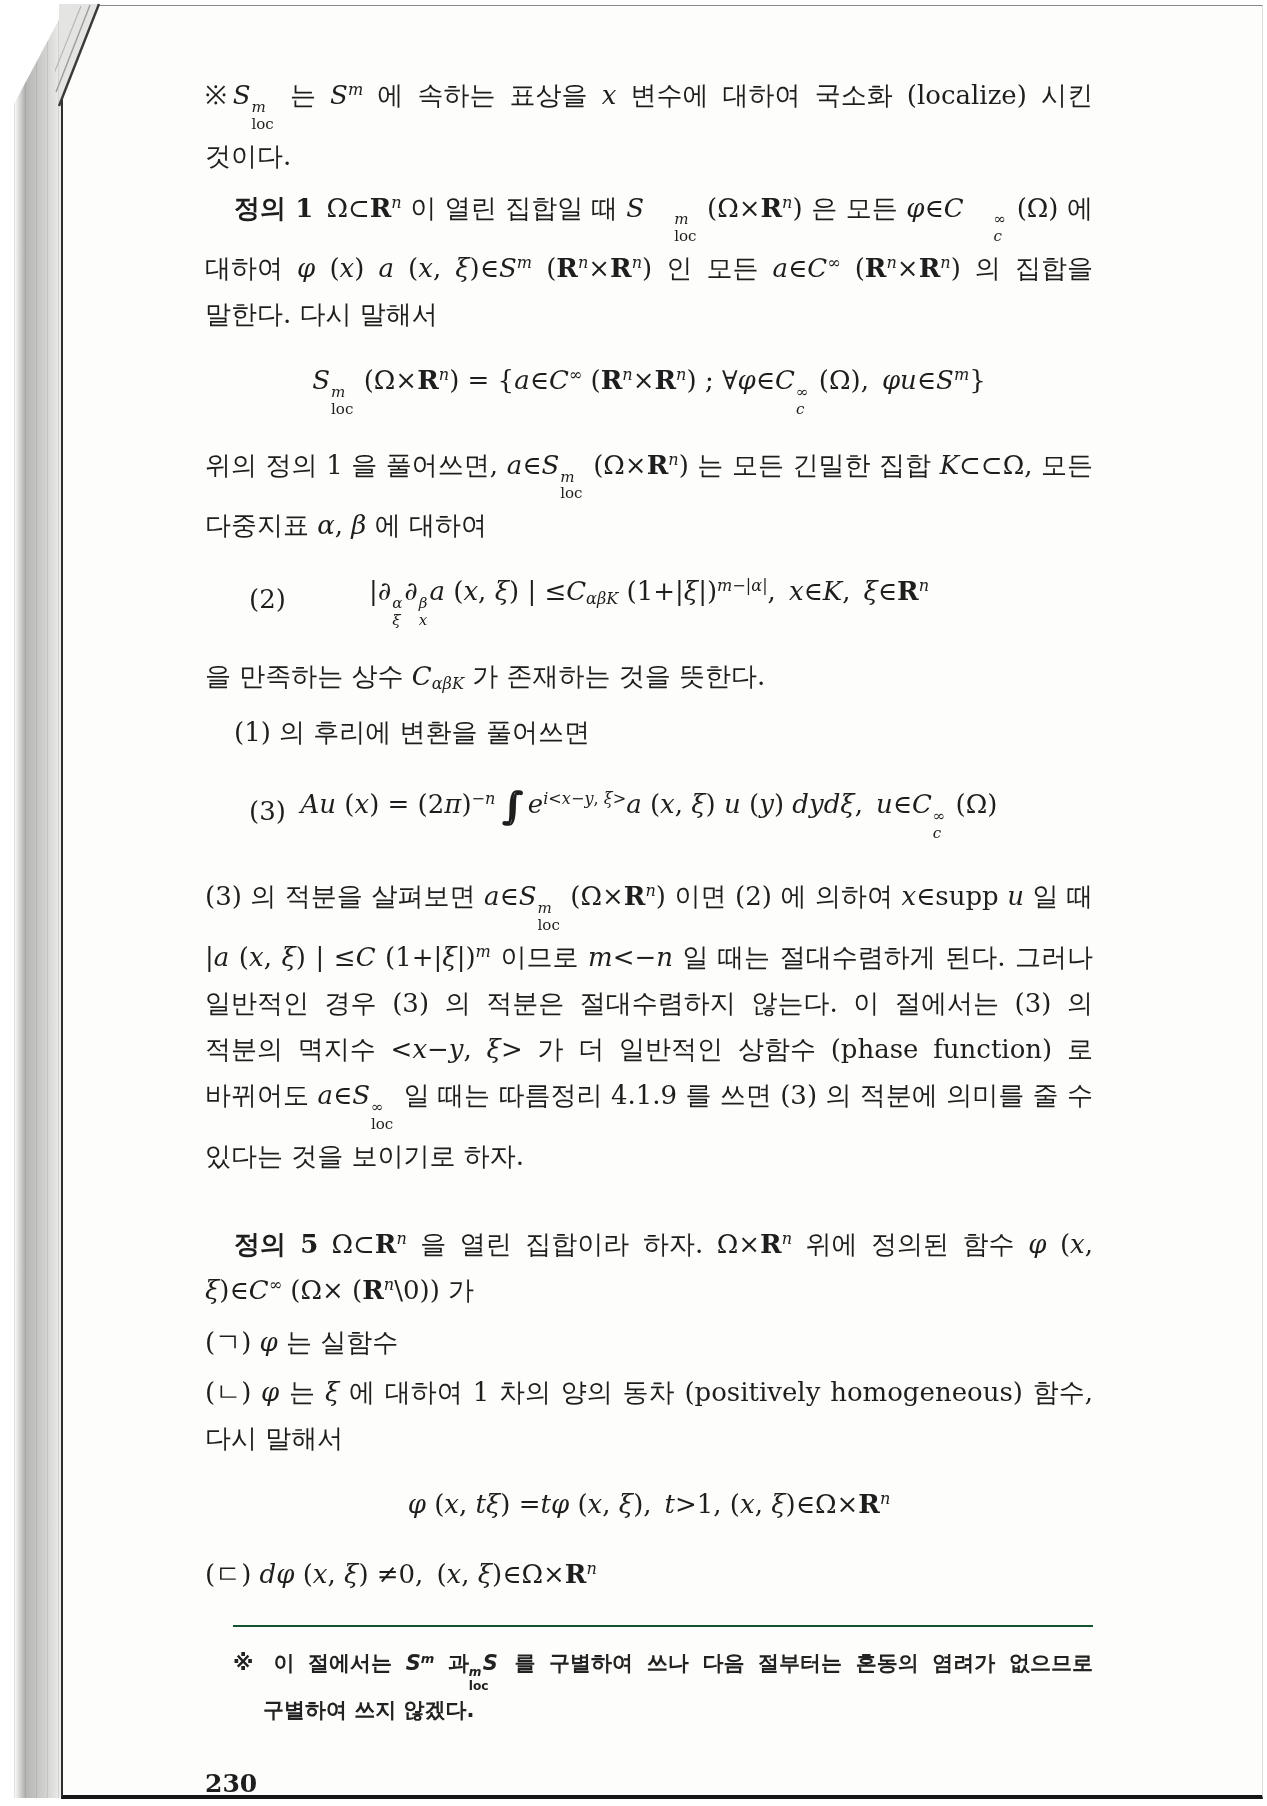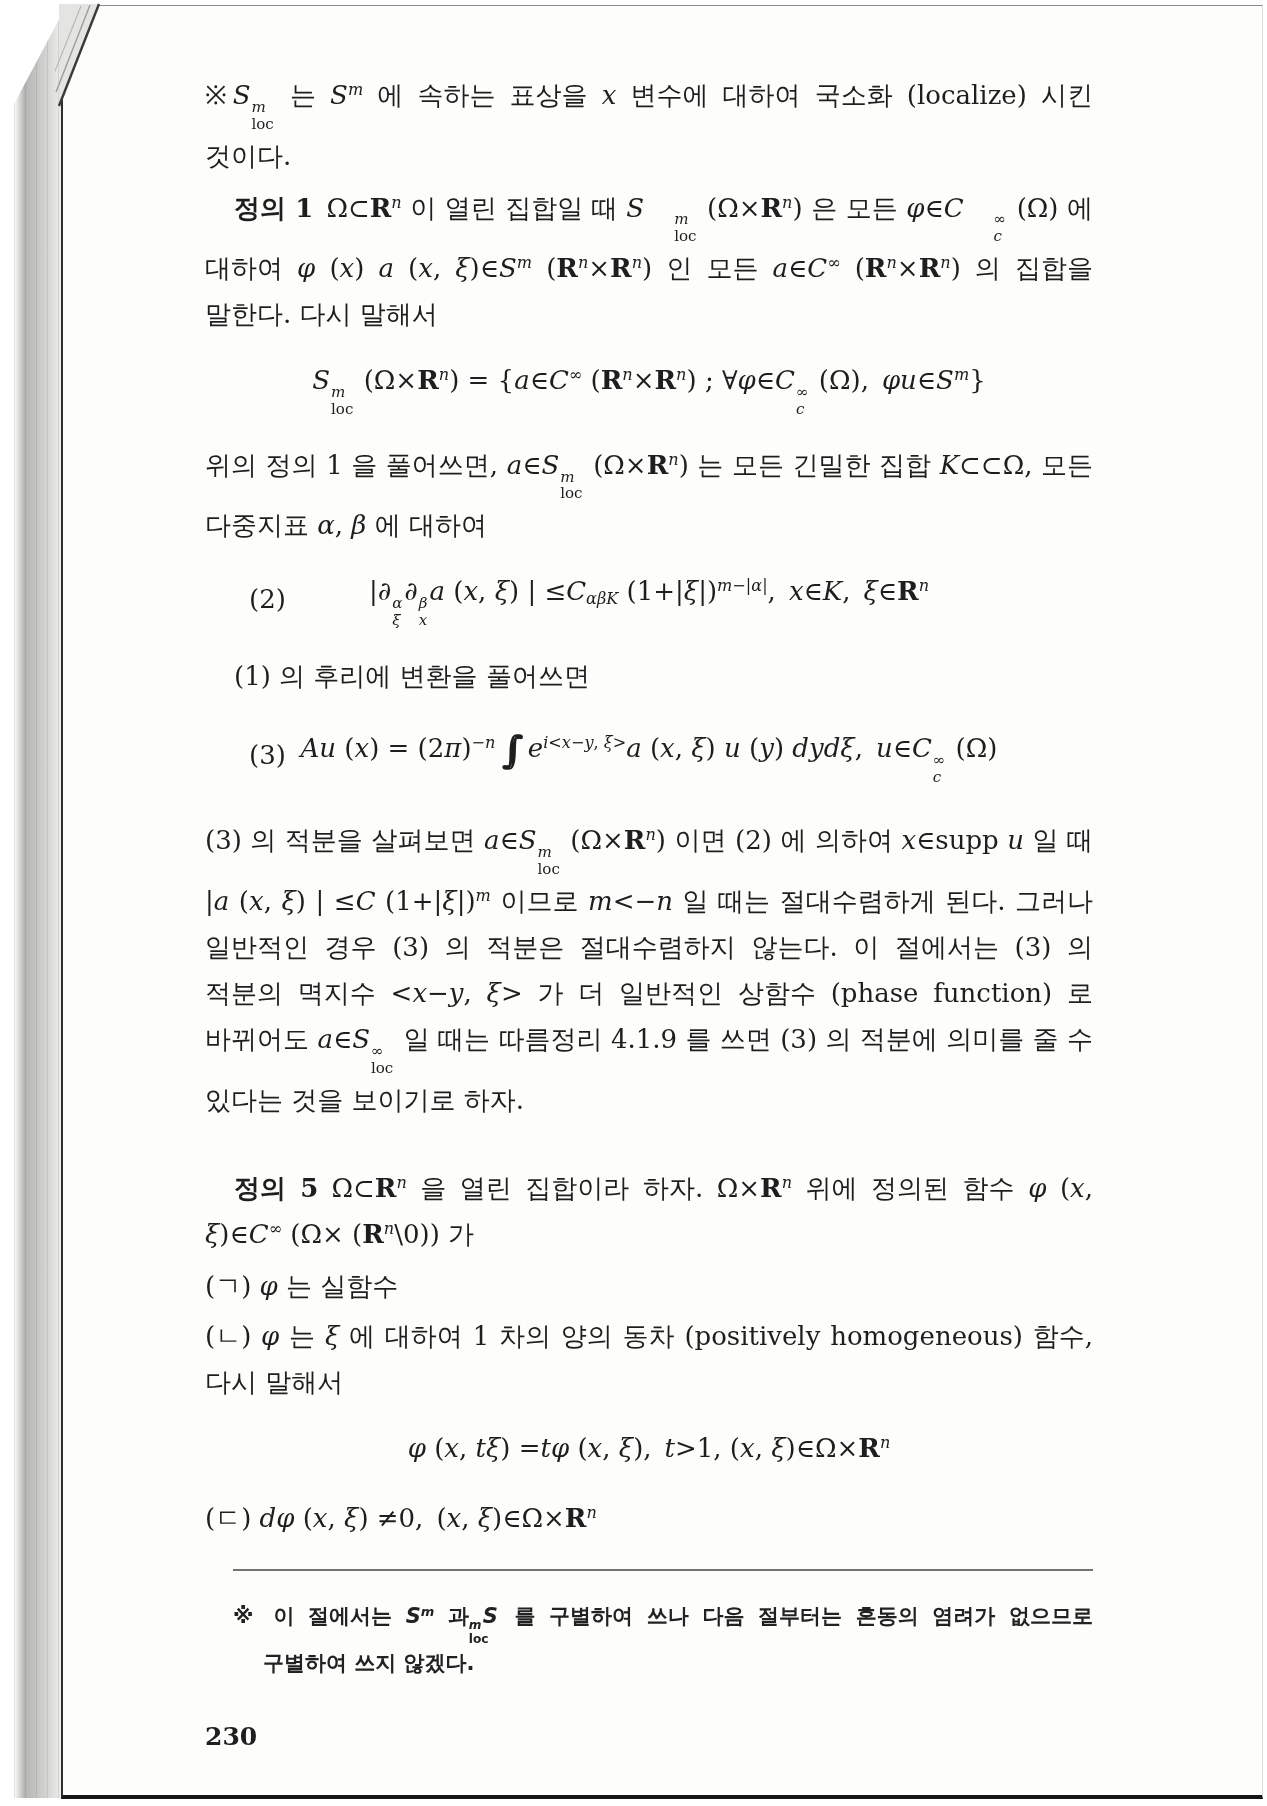--- a/index.html
+++ b/index.html
@@ -58,22 +58,22 @@
   .iint { font-size:1.45em; vertical-align:-0.15em; margin:0 4px 0 6px; }
   .iint .i2 { margin-left:-0.45em; }
 
   .p-discuss { margin-bottom:42px; }
   .p-fourier { margin-top:10px; }
   .item { margin:4px 0; text-align:justify; word-break:keep-all; }
   .item-last { margin-bottom:28px; }
 
   .footnote {
     margin-left:28px; margin-top:8px;
-    border-top:2px solid #737373;
-    padding-top:28px;
+    border-top:2px solid #14532d;
+    padding-top:19px;
   }
   .fn-text {
     font-family:"DejaVu Sans","Liberation Sans",sans-serif;
     font-weight:600;
     font-size:21px; line-height:34px;
     padding-left:30px; text-indent:-30px;
     text-align:justify; word-break:keep-all;
     color:#222;
   }
 
@@ -132,20 +132,21 @@
       <span class="eq-label">(2)</span>
       <span>|∂<span class="ss">
             <span class="t"><i>α</i></span>
             <span class="b"><i>ξ</i></span>
           </span>∂<span class="ss">
             <span class="t"><i>β</i></span>
             <span class="b"><i>x</i></span>
           </span><i>a</i> (<i>x</i>, <i>ξ</i>) | ≤<i>C</i><sub><i>αβK</i></sub> (1+|<i>ξ</i>|)<sup><i>m</i>−|<i>α</i>|</sup>, <i>x</i>∈<i>K</i>, <i>ξ</i>∈<b>R</b><sup><i>n</i></sup></span>
     </div>
 
+    <p class="para">을 만족하는 상수 <i>C</i><sub><i>αβK</i></sub> 가 존재하는 것을 뜻한다.</p>
 
     <p class="para indent p-fourier">(1) 의 후리에 변환을 풀어쓰면</p>
 
     <div class="eq eq-3">
       <span class="eq-label">(3)</span>
       <span><i>Au</i> (<i>x</i>) = (2<i>π</i>)<sup>−<i>n</i></sup><span class="iint">∫<span class="i2">∫</span></span><i>e</i><sup><i>i</i>&lt;<i>x</i>−<i>y</i>, <i>ξ</i>&gt;</sup><i>a</i> (<i>x</i>, <i>ξ</i>) <i>u</i> (<i>y</i>) <i>dydξ</i>, <i>u</i>∈<i>C</i><span class="ss">
             <span class="t">∞</span>
             <span class="b"><i>c</i></span>
           </span> (Ω)</span>
     </div>

